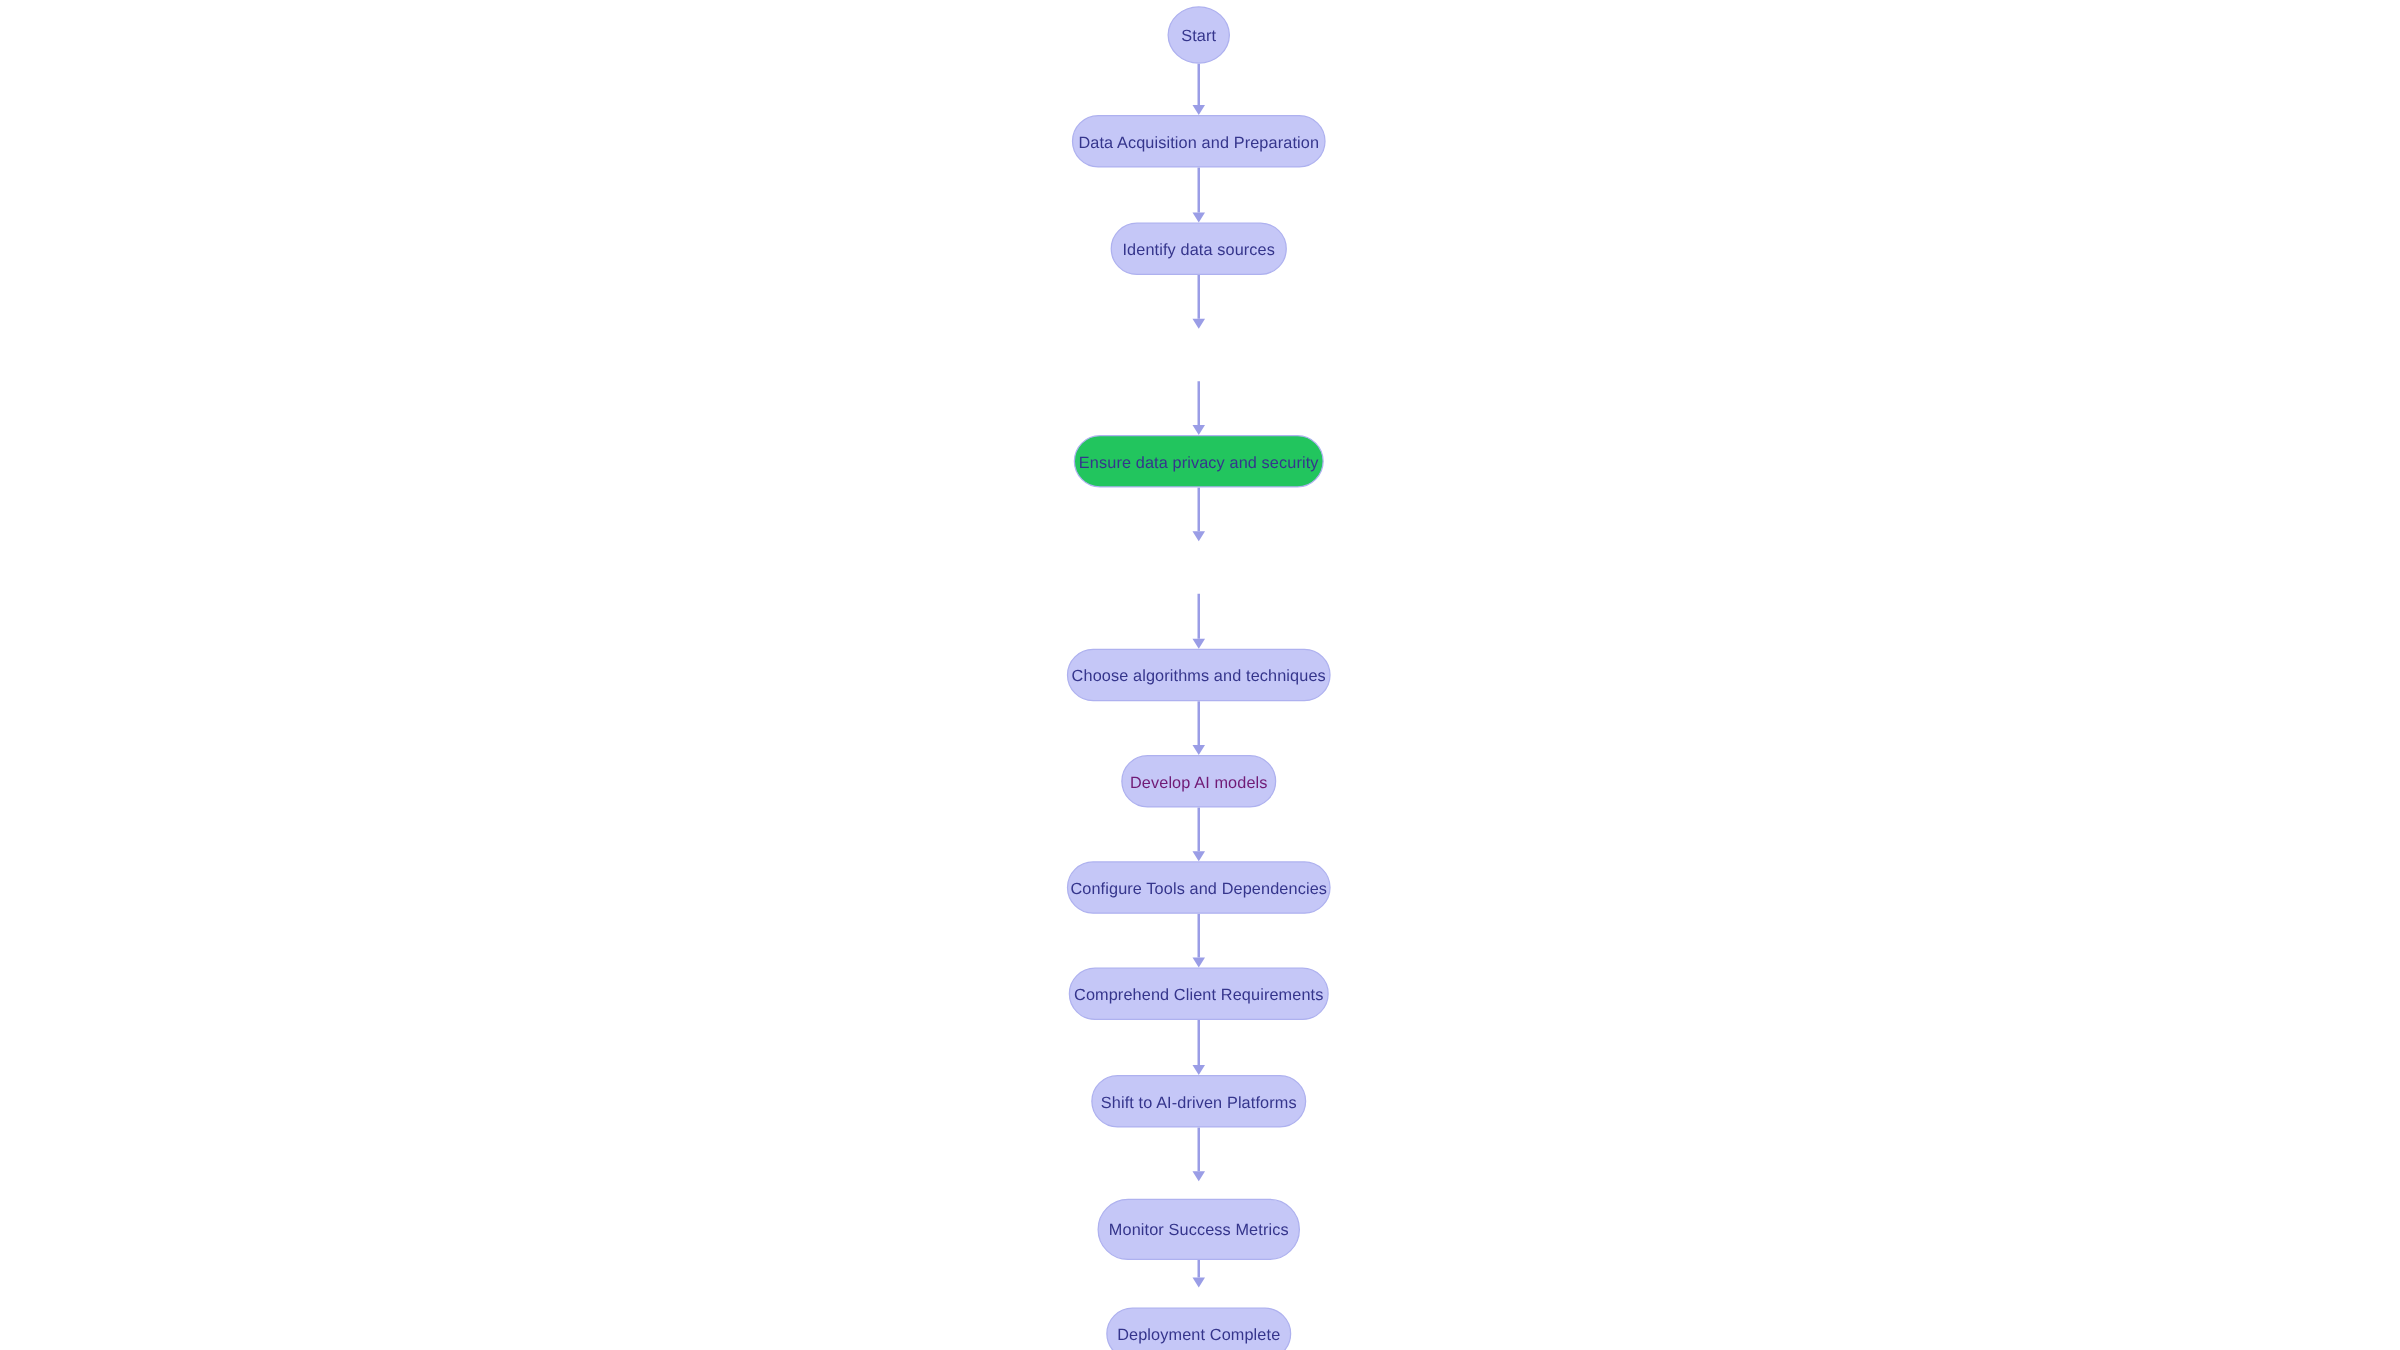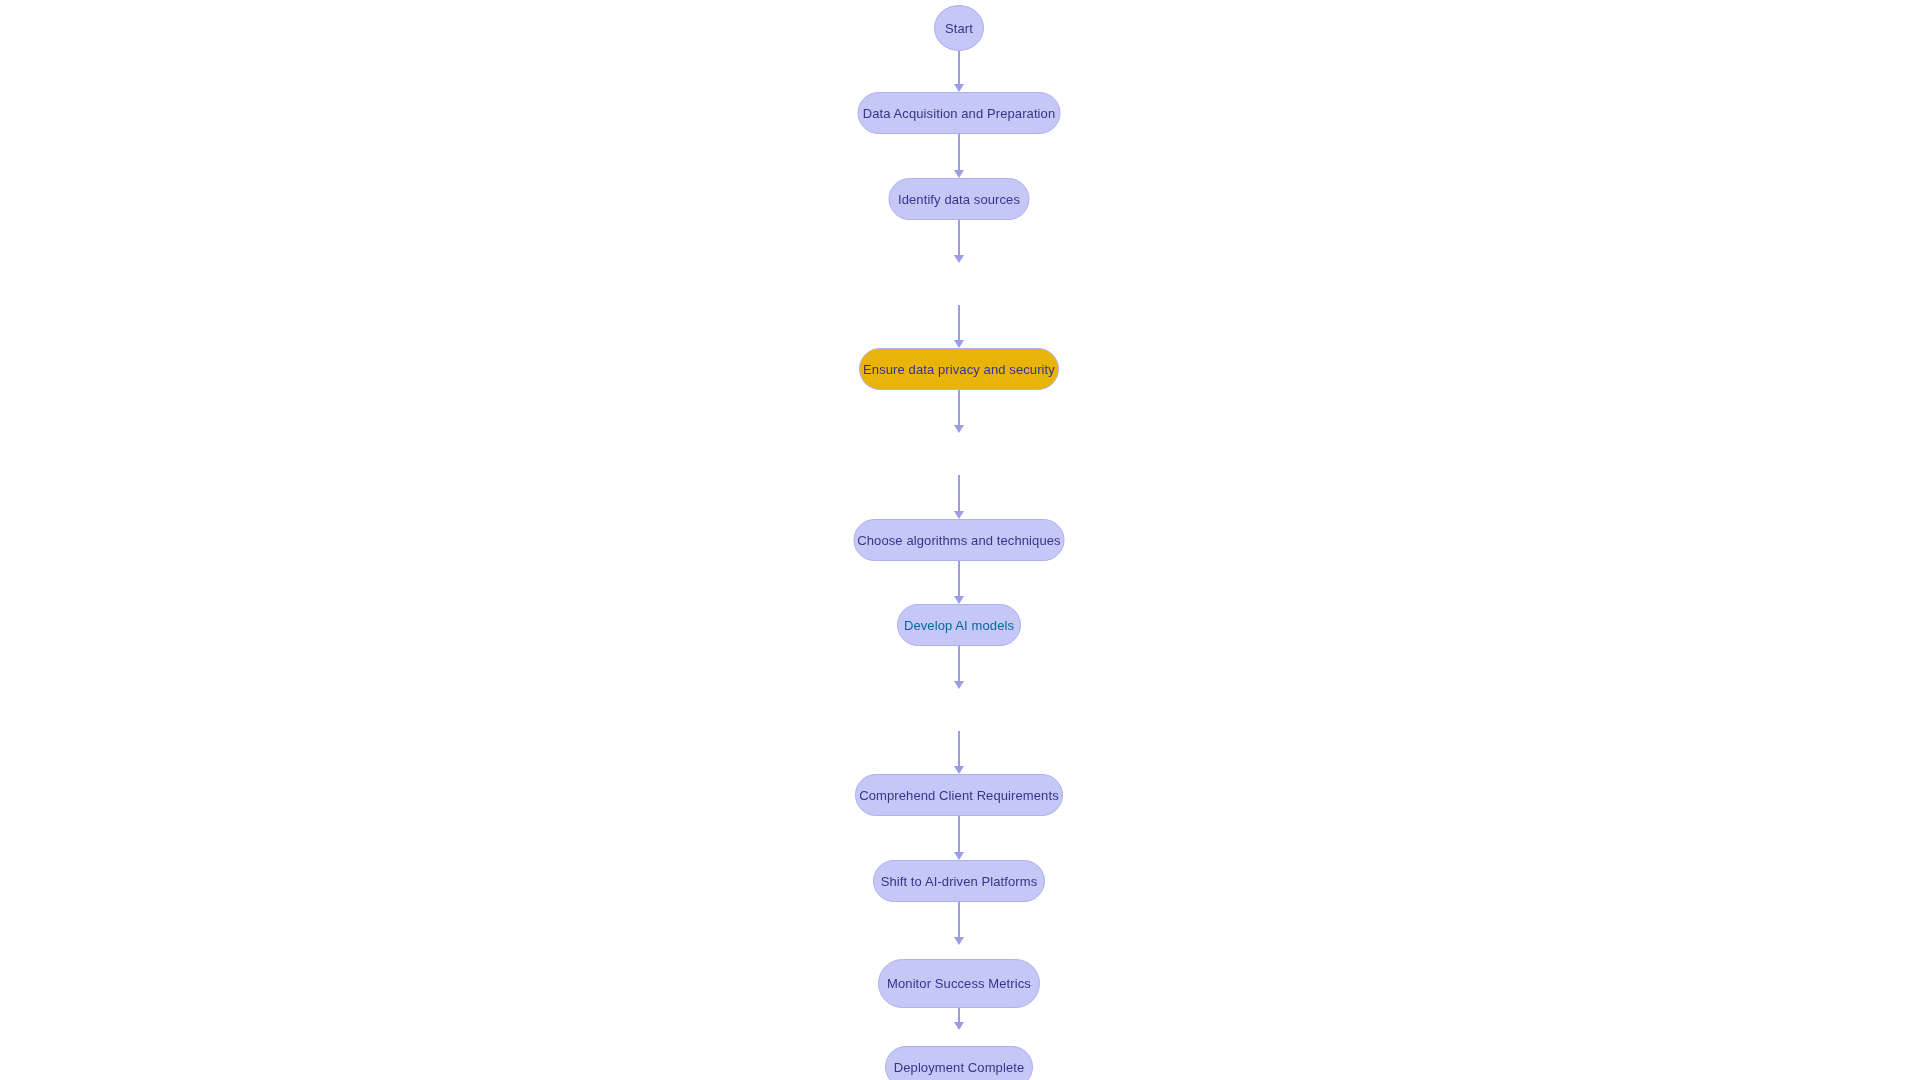--- a/index.html
+++ b/index.html
@@ -95,28 +95,31 @@
     <div class="edge-head" style="left: 959px; top: 1022px; border-top-color: rgb(154, 157, 230);"></div>
     <div class="node terminal-start" style="left: 959px; top: 5px; width: 50px; height: 46px; background: rgb(197, 199, 247); border-color: rgb(174, 177, 239); color: rgb(53, 53, 140);">
       <span class="node-label">Start</span>
     </div>
     <div class="node" style="left: 959px; top: 92px; width: 203px; height: 42px; background: rgb(197, 199, 247); border-color: rgb(174, 177, 239); color: rgb(53, 53, 140);">
       <span class="node-label">Data Acquisition and Preparation</span>
     </div>
     <div class="node" style="left: 959px; top: 178px; width: 141px; height: 42px; background: rgb(197, 199, 247); border-color: rgb(174, 177, 239); color: rgb(53, 53, 140);">
       <span class="node-label">Identify data sources</span>
     </div>
-    <div class="node" style="left: 959px; top: 348px; width: 200px; height: 42px; background: #eab308; border-color: rgb(174, 177, 239); color: rgb(53, 53, 140);">
+    <div class="node" style="left: 959px; top: 348px; width: 200px; height: 42px; background: #22c55e; border-color: rgb(174, 177, 239); color: rgb(53, 53, 140);">
       <span class="node-label">Ensure data privacy and security</span>
     </div>
     <div class="node" style="left: 959px; top: 519px; width: 211px; height: 42px; background: rgb(197, 199, 247); border-color: rgb(174, 177, 239); color: rgb(53, 53, 140);">
       <span class="node-label">Choose algorithms and techniques</span>
     </div>
-    <div class="node" style="left: 959px; top: 604px; width: 124px; height: 42px; background: rgb(197, 199, 247); border-color: rgb(174, 177, 239); color: #0369a1;">
+    <div class="node" style="left: 959px; top: 604px; width: 124px; height: 42px; background: rgb(197, 199, 247); border-color: rgb(174, 177, 239); color: #701a75;">
       <span class="node-label">Develop AI models</span>
+    </div>
+    <div class="node" style="left: 959px; top: 689px; width: 211px; height: 42px; background: rgb(197, 199, 247); border-color: rgb(174, 177, 239); color: rgb(53, 53, 140);">
+      <span class="node-label">Configure Tools and Dependencies</span>
     </div>
     <div class="node" style="left: 959px; top: 774px; width: 208px; height: 42px; background: rgb(197, 199, 247); border-color: rgb(174, 177, 239); color: rgb(53, 53, 140);">
       <span class="node-label">Comprehend Client Requirements</span>
     </div>
     <div class="node" style="left: 959px; top: 860px; width: 172px; height: 42px; background: rgb(197, 199, 247); border-color: rgb(174, 177, 239); color: rgb(53, 53, 140);">
       <span class="node-label">Shift to AI-driven Platforms</span>
     </div>
     <div class="node" style="left: 959px; top: 945px; width: 162px; height: 49px; background: rgb(197, 199, 247); border-color: rgb(174, 177, 239); color: rgb(53, 53, 140); margin-top: 14px;">
       <span class="node-label">Monitor Success Metrics</span>
     </div>

